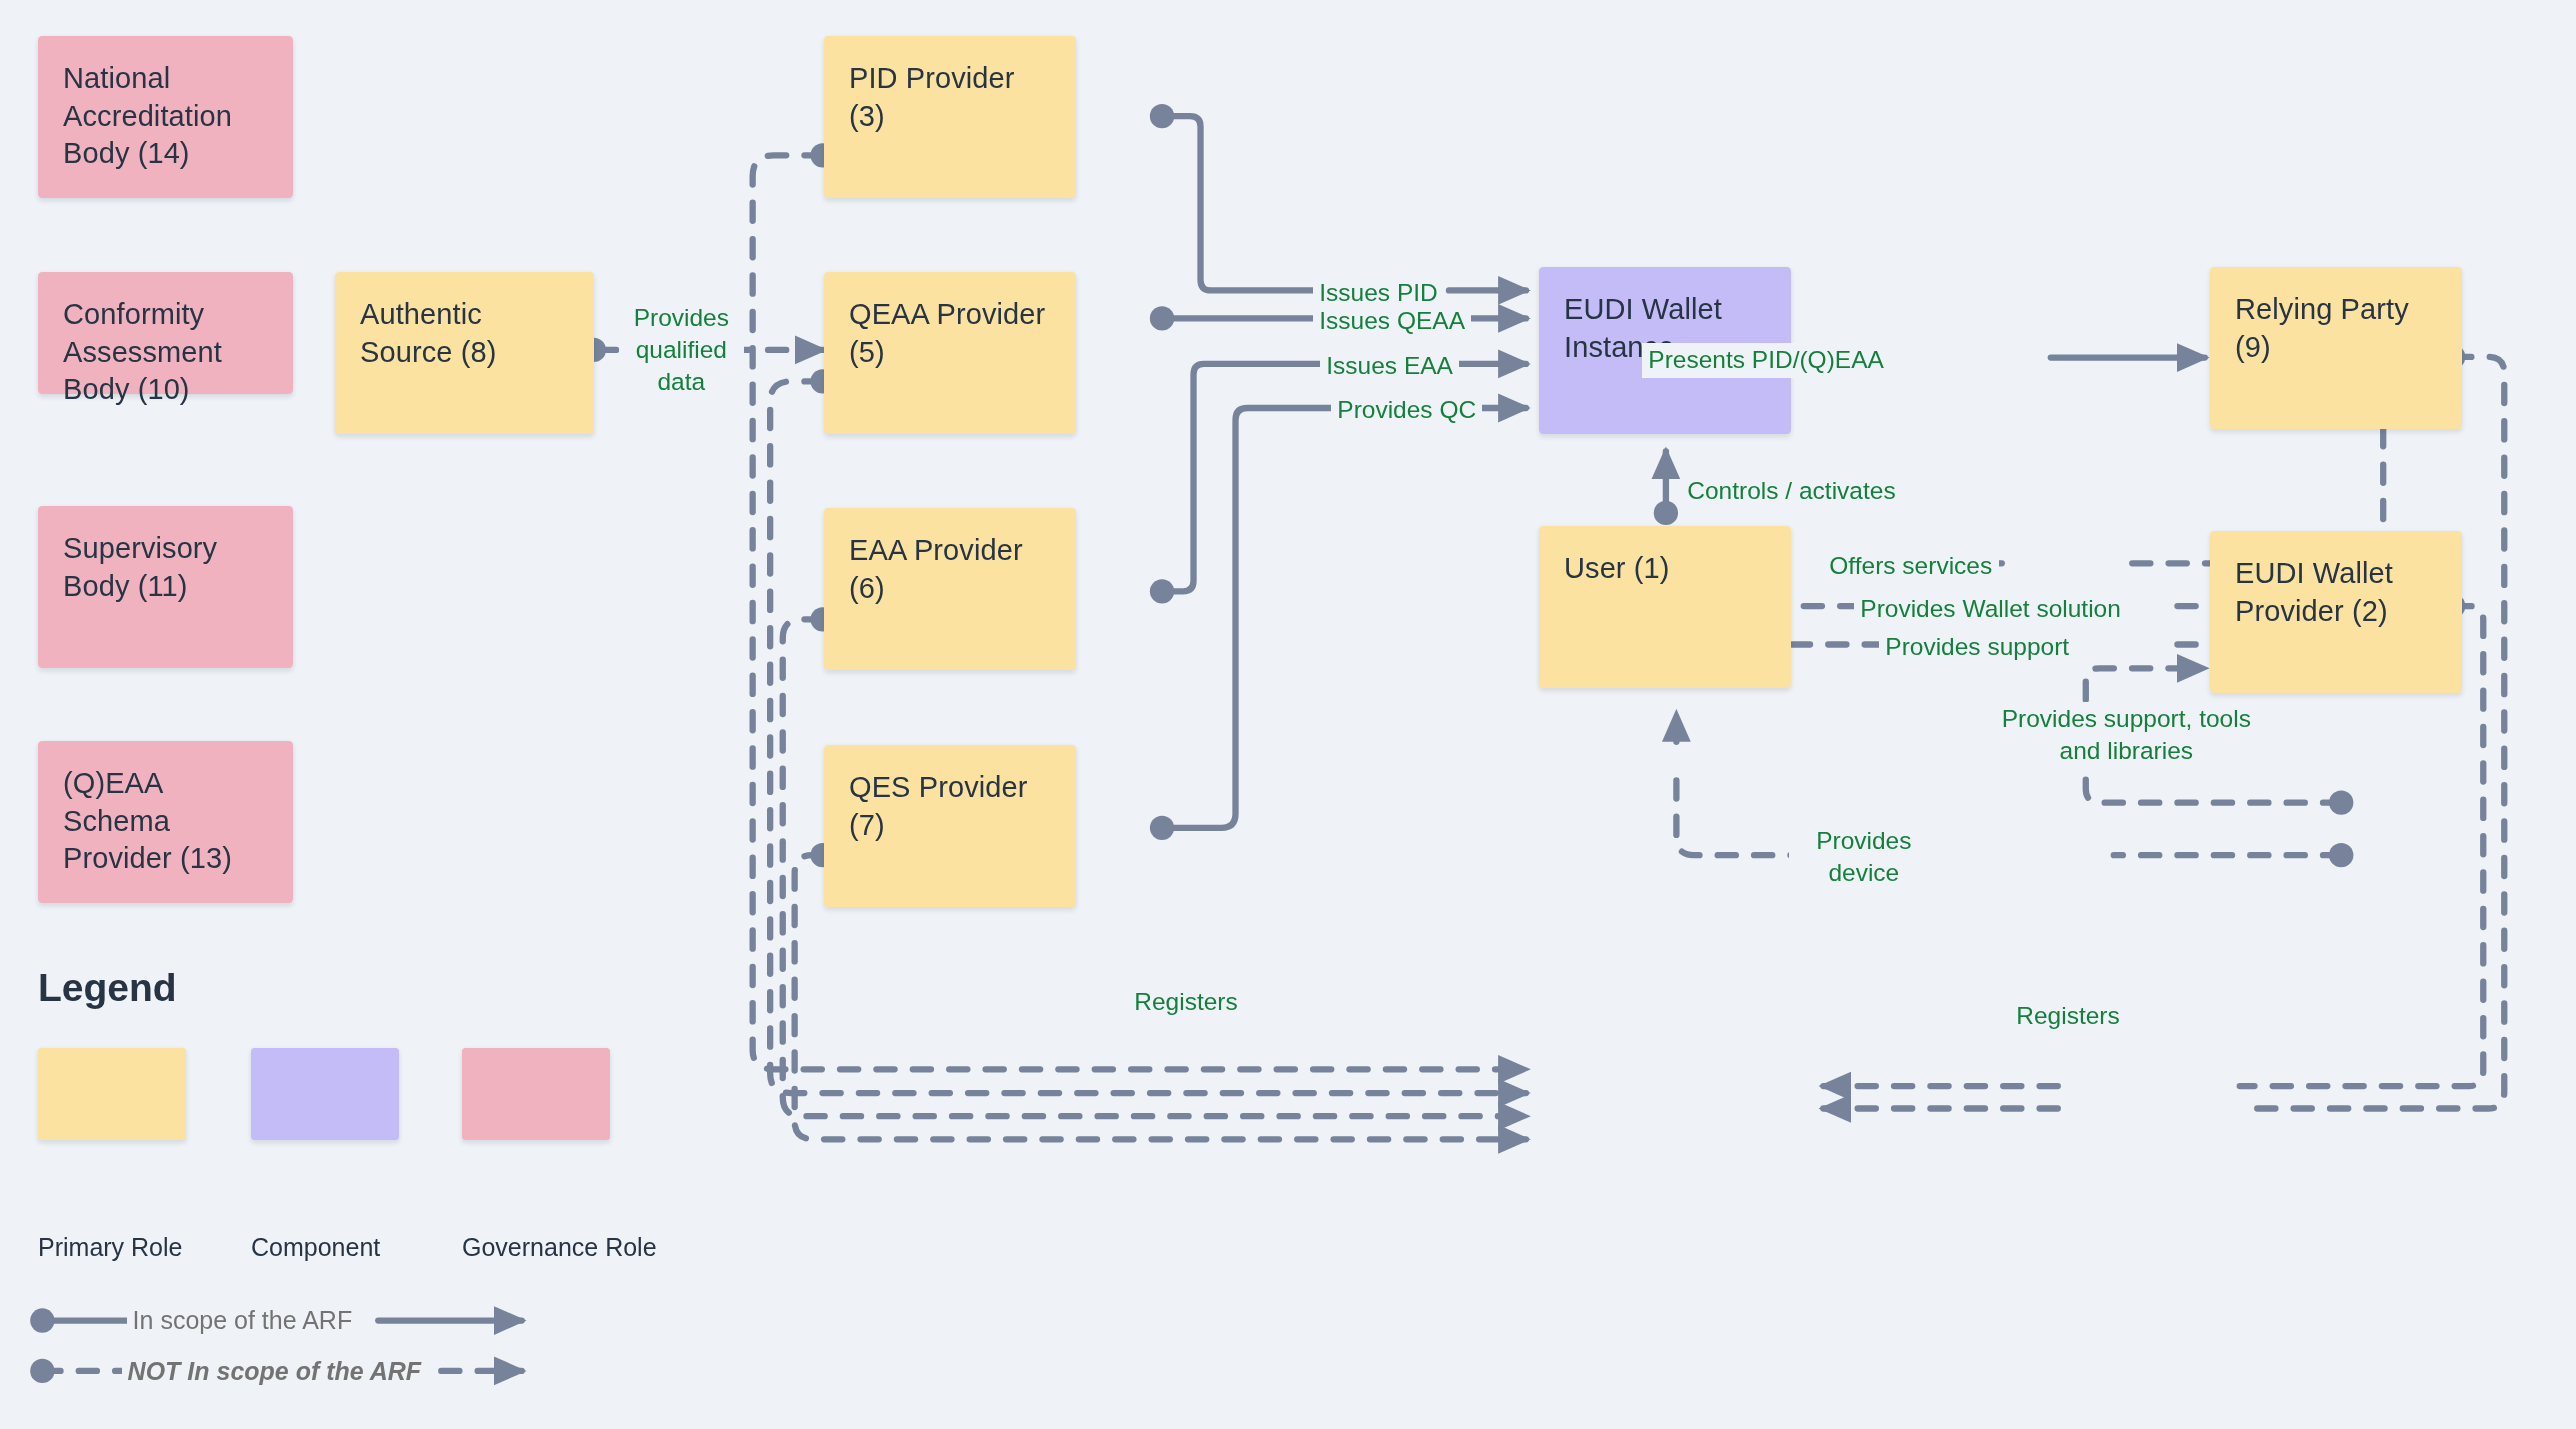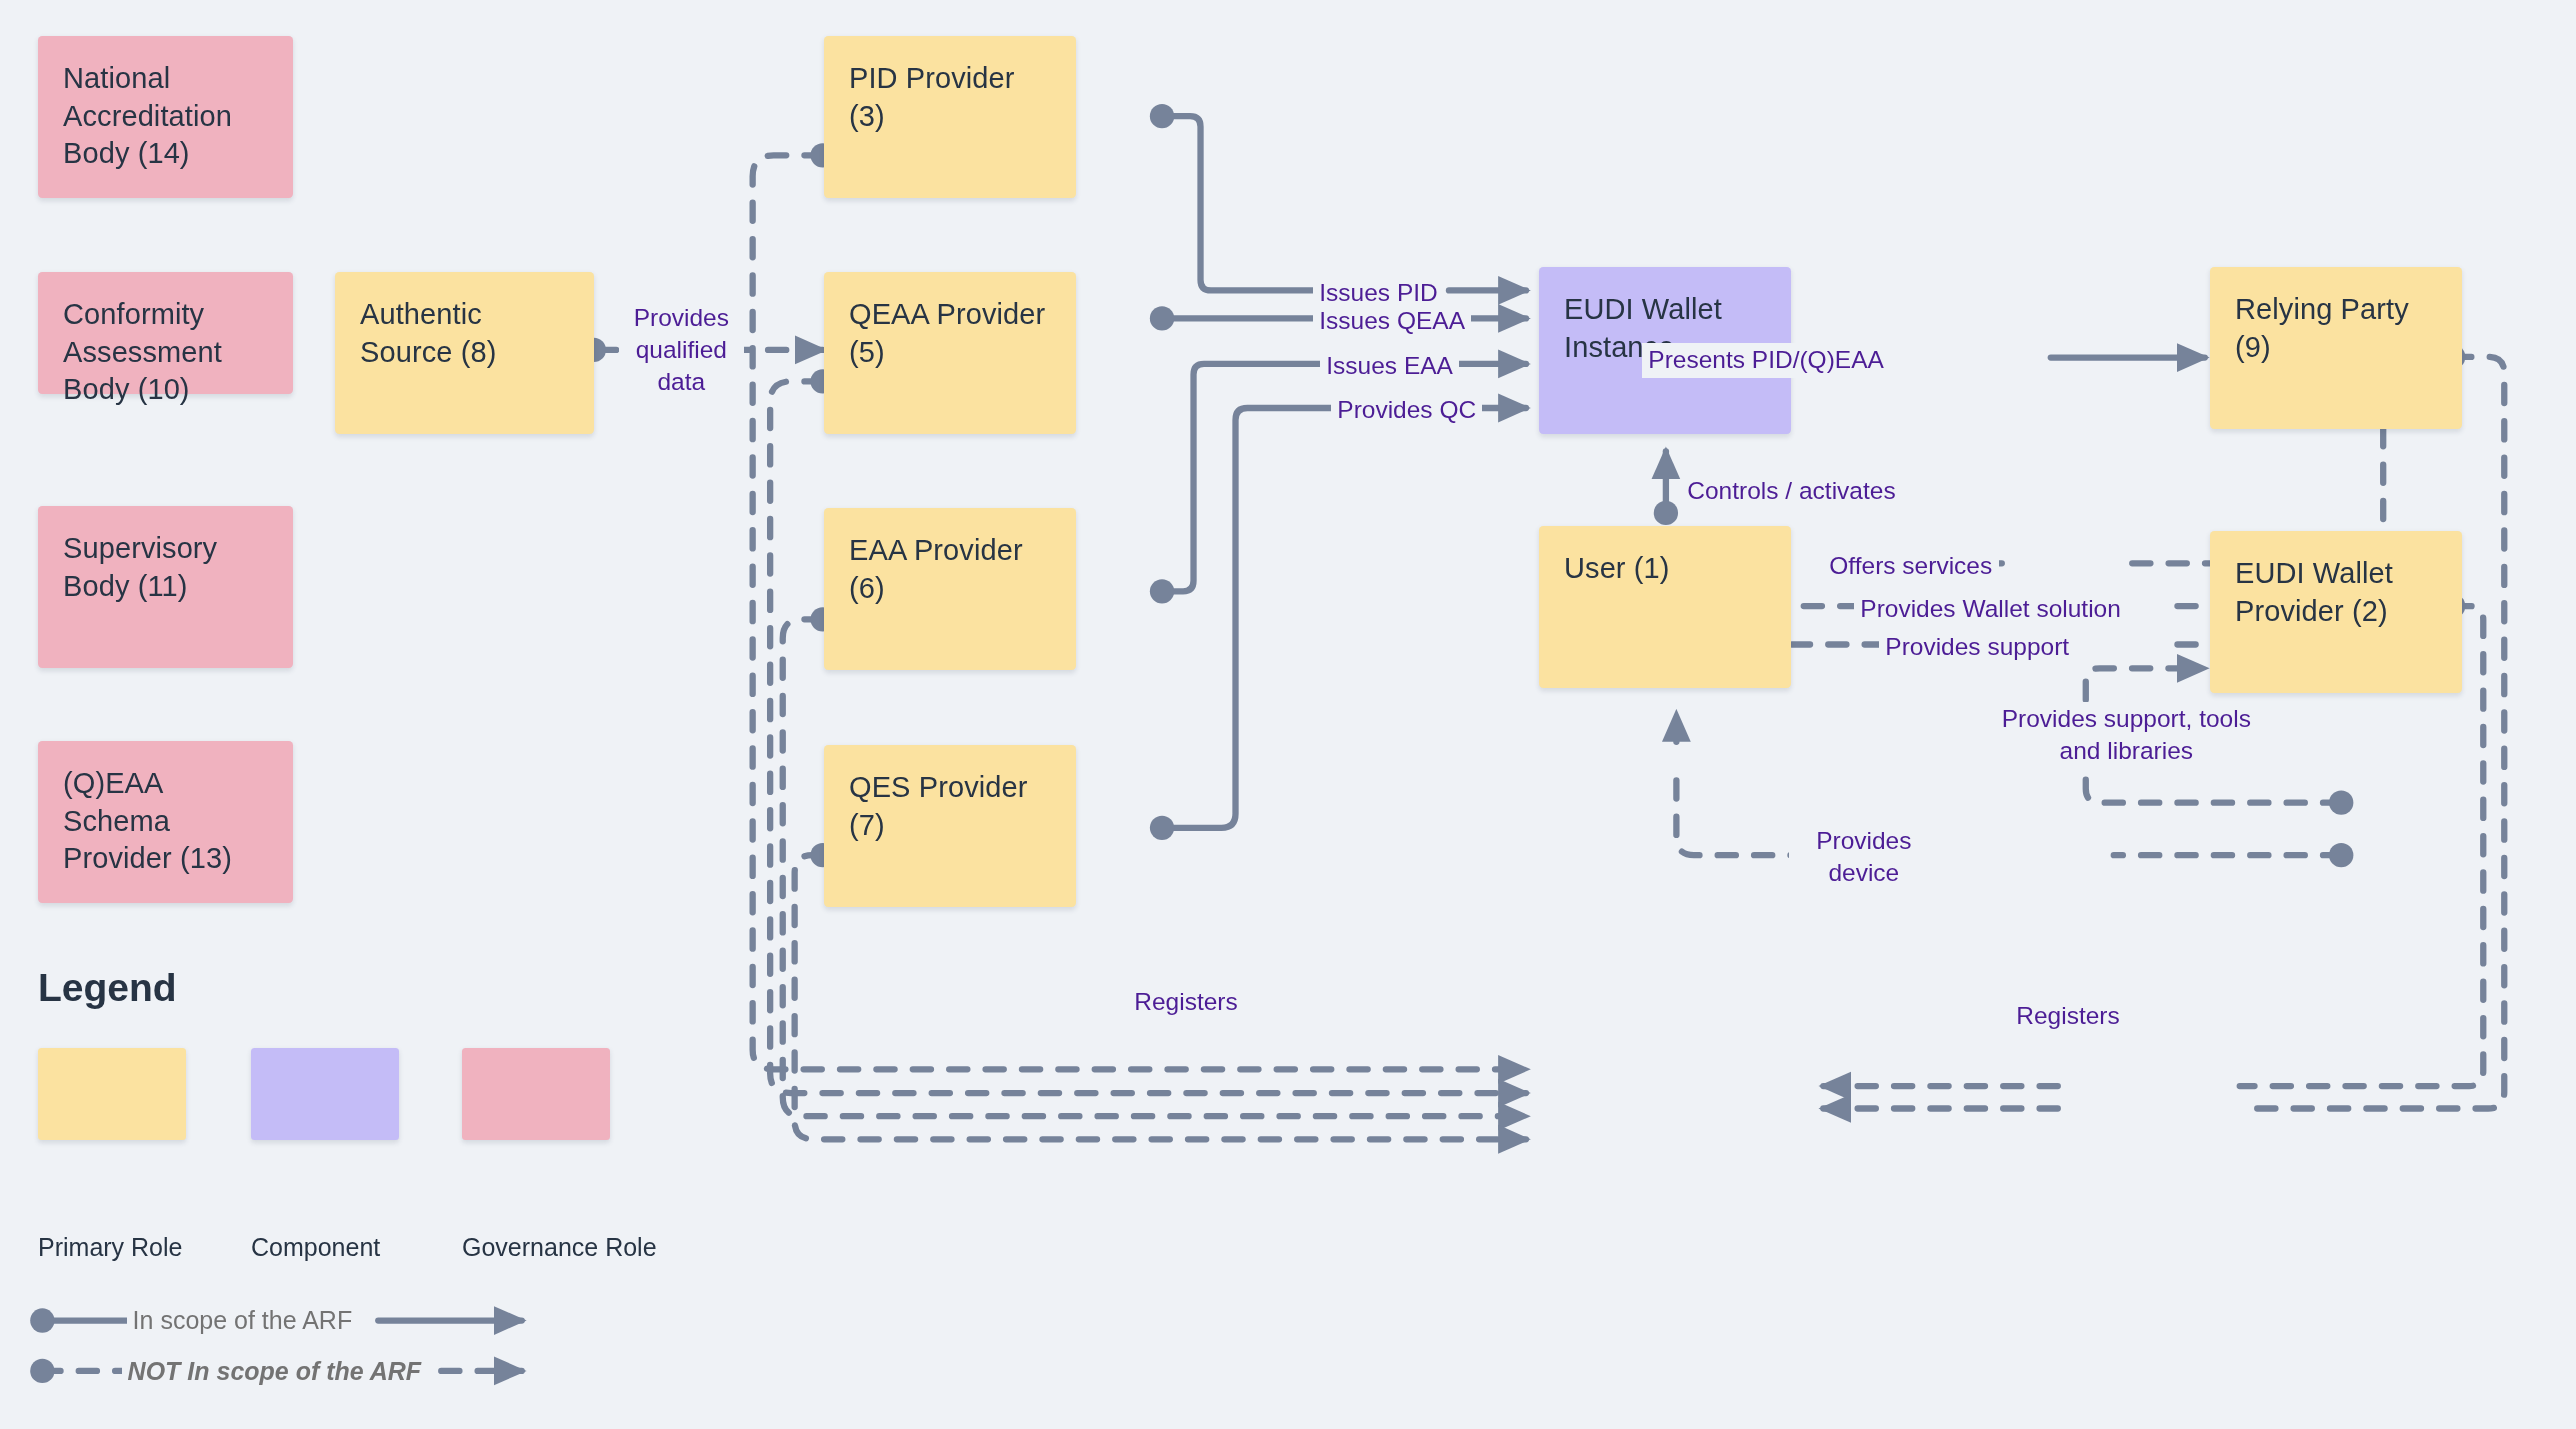--- a/index.html
+++ b/index.html
@@ -27,21 +27,21 @@
     z-index:3;
   }
   .node.yellow{background:#fbe2a0;}
   .node.purple{background:#c4bcf7;}
   .node.pink{background:#f0b2bf;}
 
   .elabel{
     position:absolute;
     font-size:24.5px;
     line-height:1.30;
-    color:#4c1d95;
+    color:#15803d;
     background:#eff2f6;
     padding:1.4px 6.3px;
     white-space:nowrap;
     z-index:4;
   }
   .elabel.ctr{text-align:center;}
 
   .legend-title{
     position:absolute;font-size:39px;font-weight:bold;color:#273444;
   }

